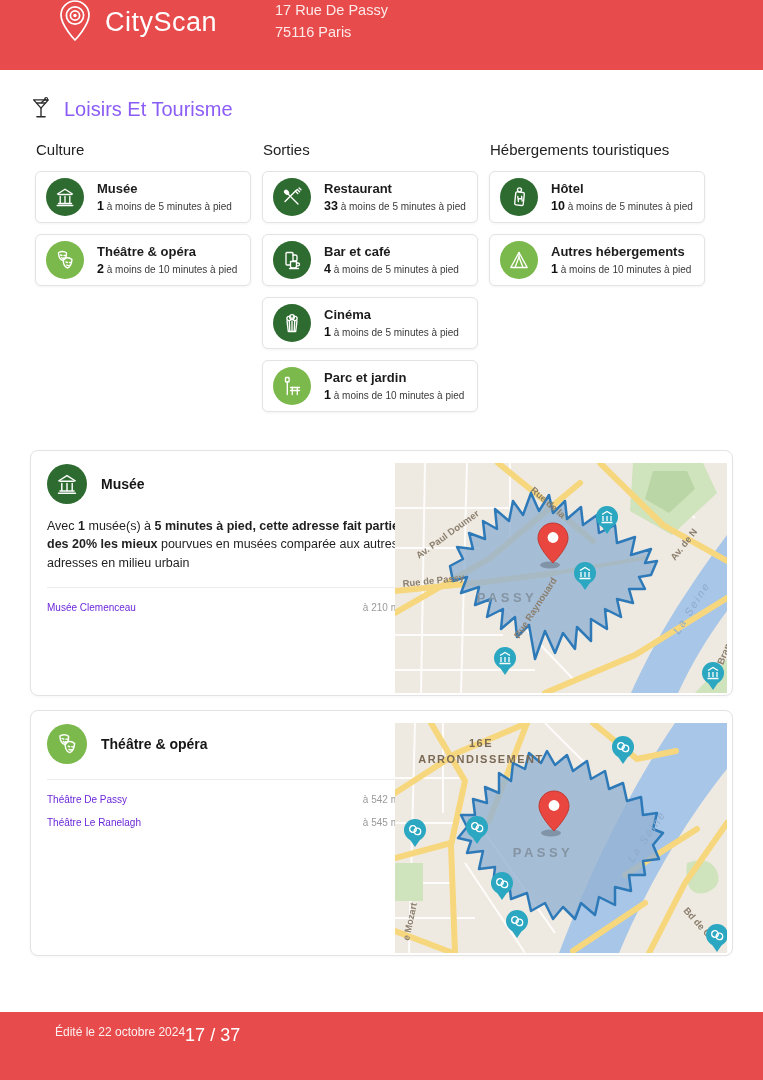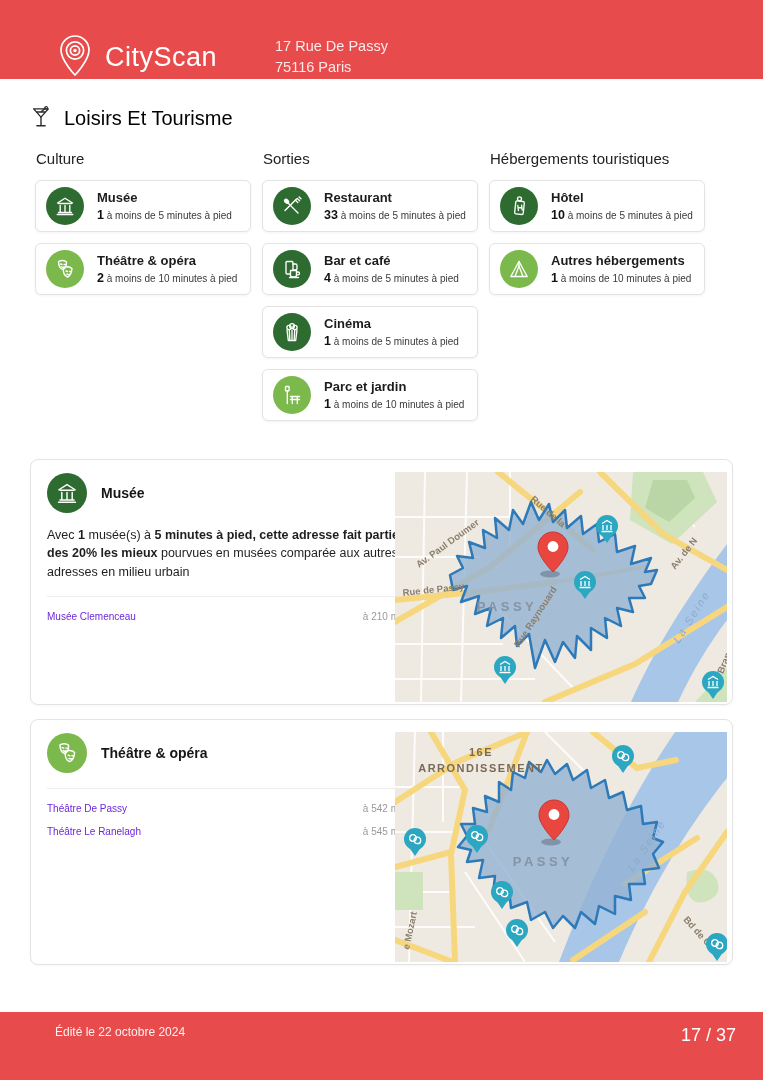--- a/index.html
+++ b/index.html
@@ -6,28 +6,28 @@
     --accent:#E84B4B; --green-dark:#2E6B30; --green-light:#7CB94C;
     --teal-marker:#2BA7C1; --pin-red:#E8463E; --iso-fill:#94B2D3; --iso-stroke:#2E7AB8;
     --map-bg:#EFEAE1; --road-yellow:#F6D77E; --water:#A7C6E8; --park:#CFE3BD;
   }
   *{margin:0;padding:0;box-sizing:border-box}
   html,body{background:#ffffff}
   body{font-family:"Liberation Sans",sans-serif;color:#222}
   .page{position:relative;width:763px;height:1080px;background:#fff;overflow:hidden;margin:0 auto}
 
   
-  .topbar{height:79px;background:var(--accent);display:flex;align-items:flex-end;padding-left:55px}
+  .topbar{height:70px;background:var(--accent);display:flex;align-items:flex-start;padding-left:55px}
   .brand{display:flex;align-items:center;gap:10px}
   .brand-name{color:#fff;font-size:27px;letter-spacing:.5px;font-weight:400}
   .addr{margin-left:58px;color:rgba(255,255,255,.88);font-size:14.5px;line-height:1.5}
 
   
   .section-head{display:flex;align-items:center;gap:12px;margin:26px 0 13px 30px}
-  .section-title{font-size:20px;font-weight:500;color:#000000}
+  .section-title{font-size:20px;font-weight:500;color:#8b5cf6}
 
   
   .cols{display:grid;grid-template-columns:repeat(3,216px);column-gap:11px;margin-left:35px}
   .col-label{font-size:15px;color:#222;margin:6px 0 13px 1px}
   .mini-card{background:#fff;border:1px solid #e3e3e3;border-radius:6px;box-shadow:0 1px 3px rgba(0,0,0,.05);
     height:52px;padding:7px 10px;display:flex;align-items:center;gap:13px;margin-bottom:11px;cursor:pointer}
   .mini-icon{width:38px;height:38px;border-radius:50%;flex:none;display:flex;align-items:center;justify-content:center}
   .ic-dark{background:var(--green-dark)} .ic-light{background:var(--green-light)}
   .mini-title{font-size:13px;font-weight:bold;color:#1c1c1c;margin-bottom:3px}
   .mini-sub{font-size:10px;color:#3a3a3a}
@@ -42,21 +42,21 @@
   .detail-title{font-size:14px;font-weight:bold;color:#161616}
   .detail-body{width:352px;font-size:12.5px;line-height:1.46;color:#1f1f1f}
   .detail-divider{width:352px;border-top:1px solid #ececec;margin:15px 0 8px}
   .place-row{width:352px;display:flex;justify-content:space-between;align-items:baseline;padding:6px 0}
   .place-name{font-size:10px;color:#6d28d9}
   .place-dist{font-size:10px;color:#9a9a9a}
   .map-wrap{position:absolute;top:12px;right:5px;width:332px;height:230px;overflow:hidden;cursor:grab}
 
   
   .footer{position:absolute;left:0;bottom:0;width:100%;height:68px;background:var(--accent);
-    display:flex;justify-content:space-between;align-items:flex-start;padding:13px 27px 0 55px;color:#fff}
+    display:flex;align-items:flex-start;padding:13px 27px 0 55px;color:#fff}
   .footer-left{font-size:12px;opacity:.92}
   .footer-right{font-size:18px}
 
   
   .mapbg{fill:var(--map-bg)} .water{fill:var(--water)} .park{fill:var(--park)} .park2{fill:#BBD6A6}
   .road{stroke:var(--road-yellow);fill:none;stroke-linecap:round}
   .street{stroke:#ffffff;stroke-width:2;fill:none;opacity:.85}
   .iso{fill:var(--iso-fill);fill-opacity:.8;stroke:var(--iso-stroke);stroke-width:2.5;stroke-linejoin:round}
   .lbl{font-size:9.5px;font-weight:bold;fill:#8B7F6E}
   .lbl-blue{font-size:11px;font-style:italic;fill:#8FABCB;letter-spacing:2px}

